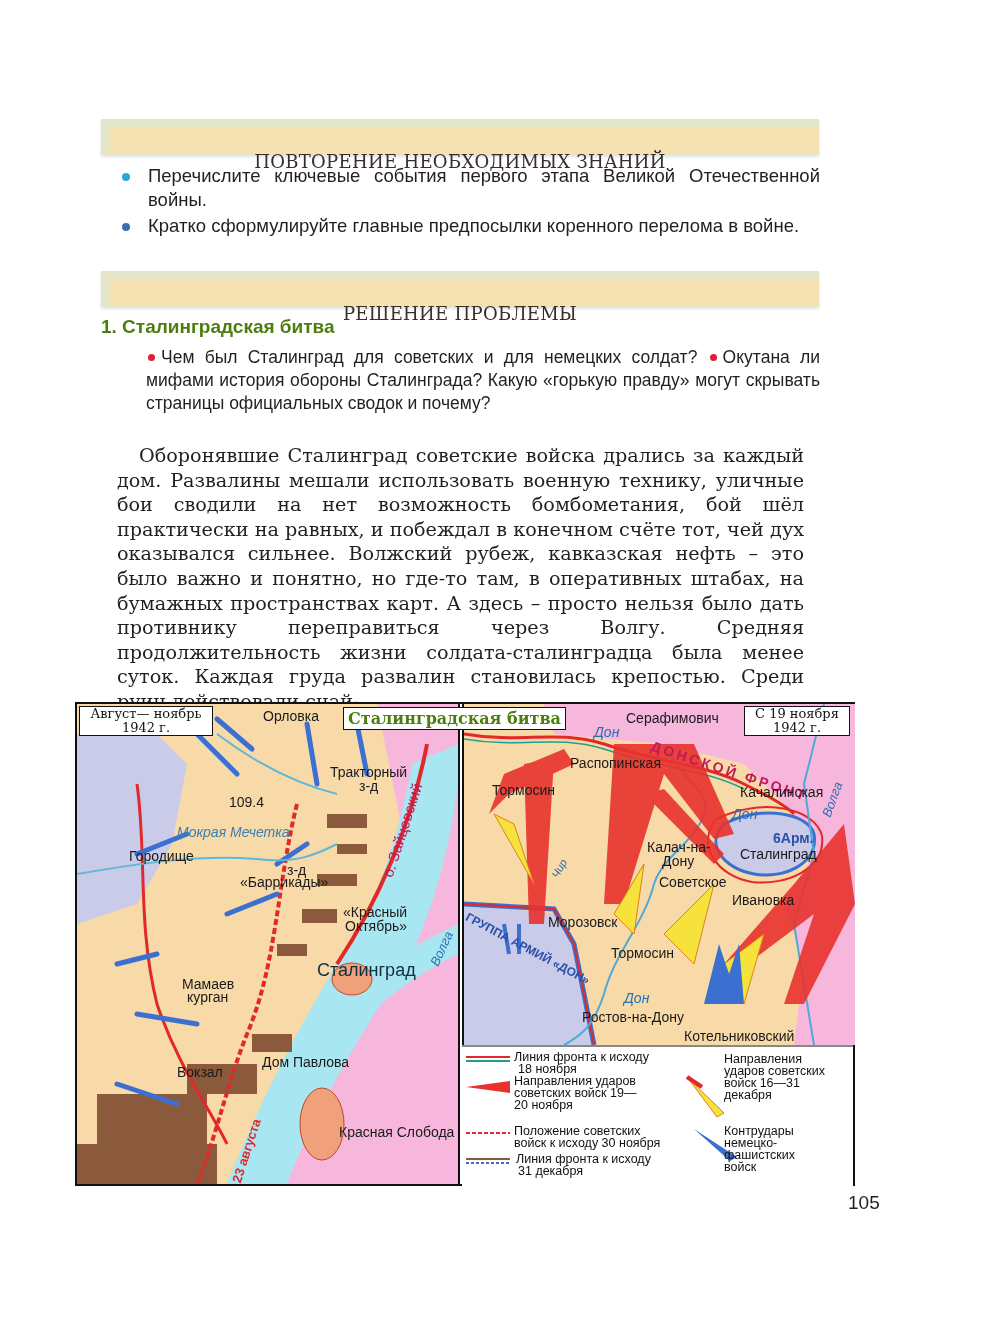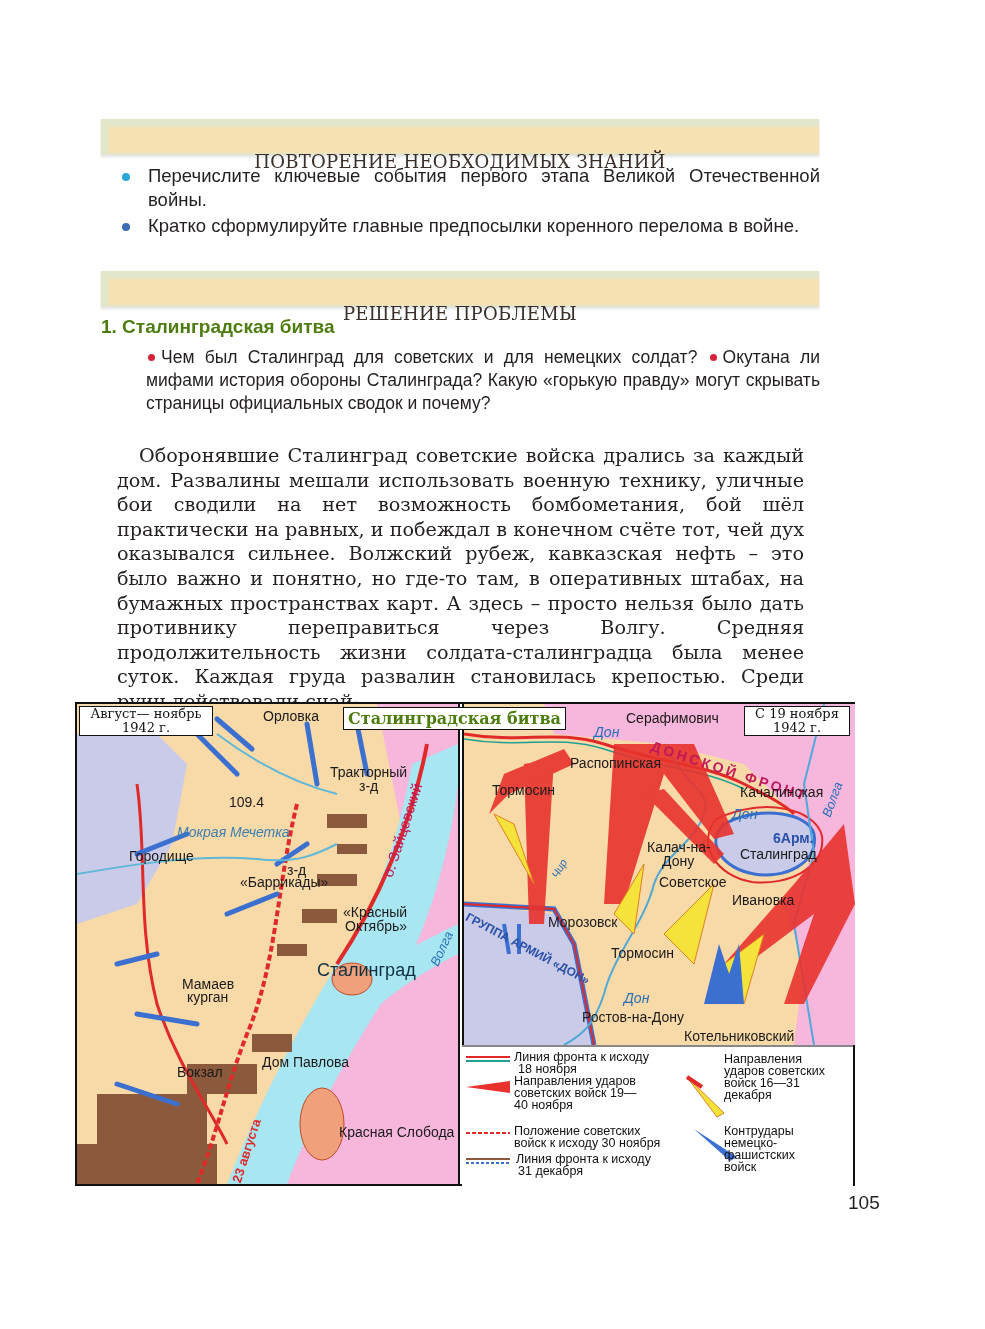--- a/index.html
+++ b/index.html
@@ -207,21 +207,21 @@
       <path d="M225 30 L240 40" stroke="#e02a2a" stroke-width="4"></path>
       <path d="M232 82 L275 110 L268 114 Z" fill="#3b6fd0"></path>
     </svg>
     <div class="lg" style="left:52px;top:4px;">
         <div>Линия фронта к исходу</div>
         <div style="padding-left:4px;">18 ноября</div>
       </div>
     <div class="lg" style="left:52px;top:28px;">
         <div>Направления ударов</div>
         <div>советских войск 19—</div>
-        <div>40 ноября</div>
+        <div>20 ноября</div>
       </div>
     <div class="lg" style="left:52px;top:78px;">
         <div>Положение советских</div>
         <div>войск к исходу 30 ноября</div>
       </div>
     <div class="lg" style="left:54px;top:106px;">
         <div>Линия фронта к исходу</div>
         <div style="padding-left:2px;">31 декабря</div>
       </div>
     <div class="lg" style="left:262px;top:6px;">

